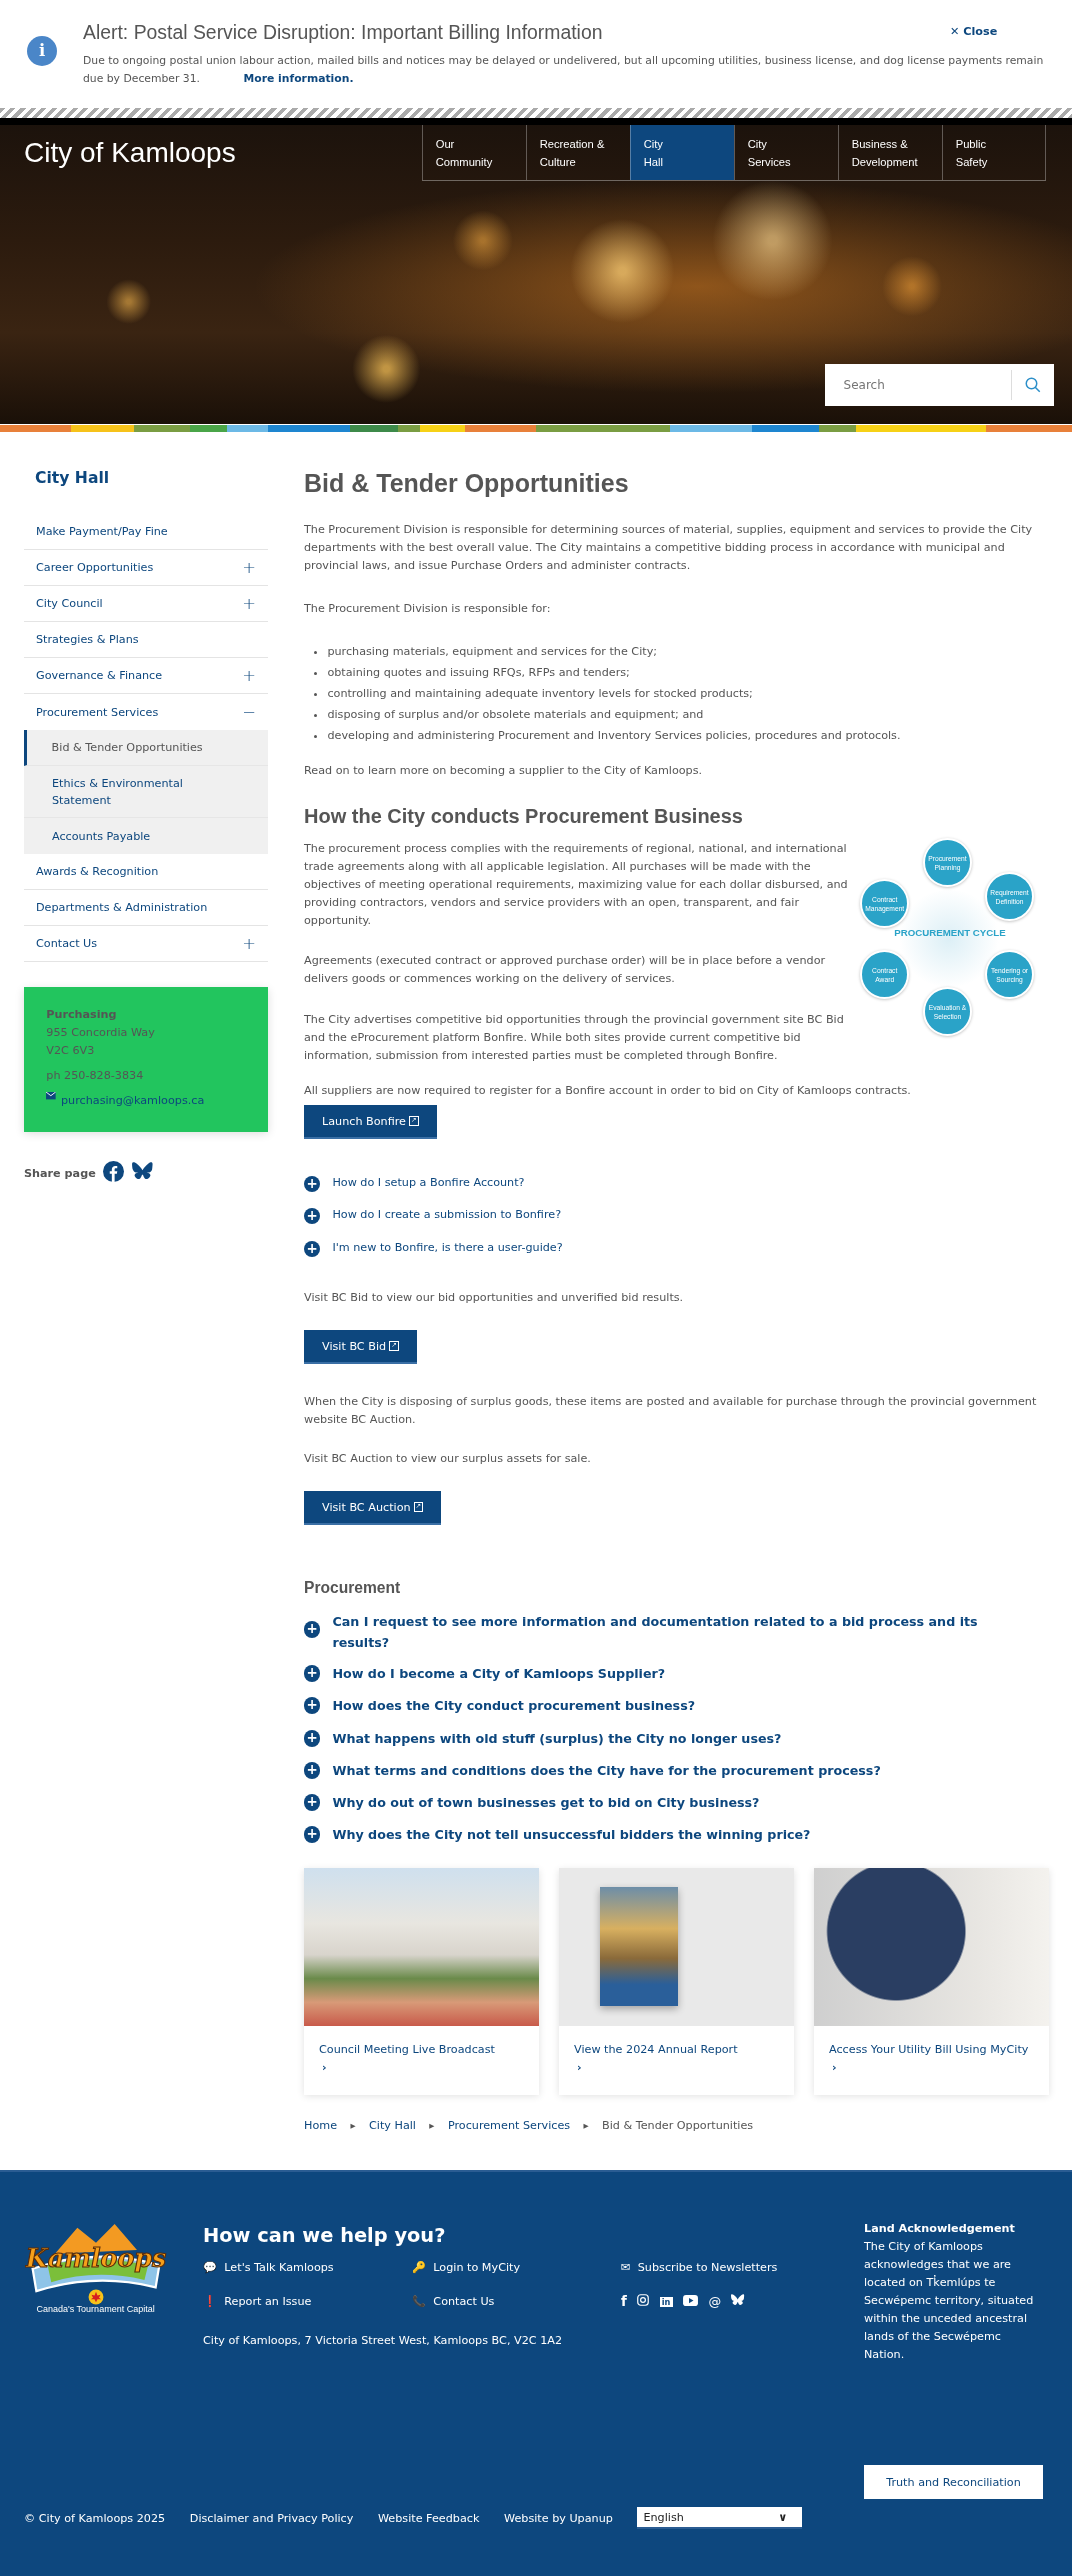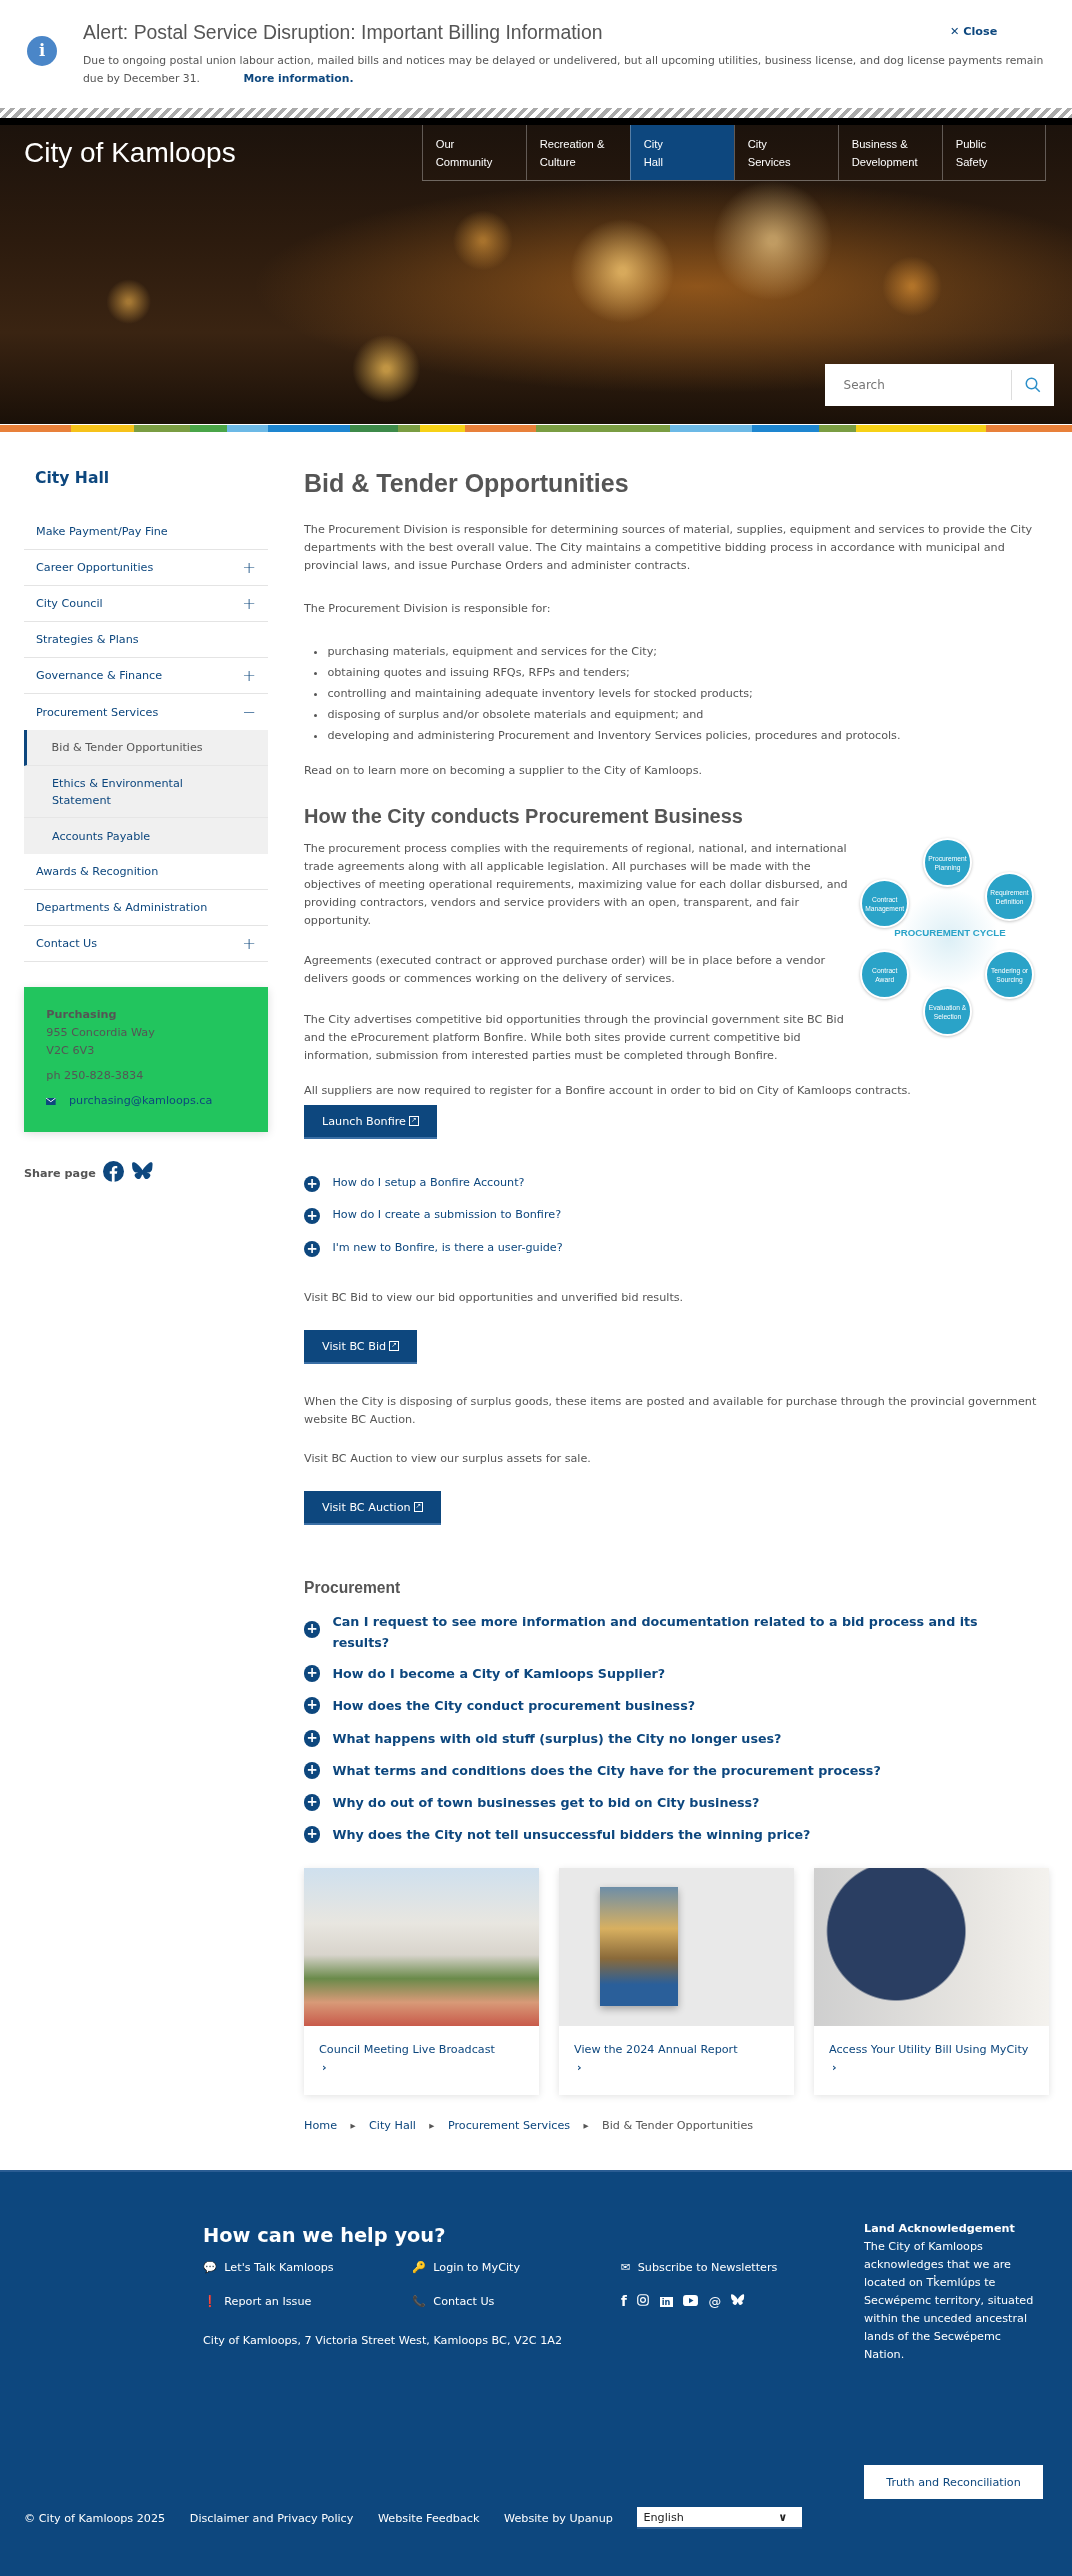--- a/index.html
+++ b/index.html
@@ -43,21 +43,21 @@
   .side-title { position: absolute; left: 35px; top: 469px; font-size: 15.6px; font-weight: bold; color: #0d477e; }
   .sidenav { position: absolute; left: 24px; top: 514px; width: 244px; }
   .sidenav .row { height: 36px; border-bottom: 0.7px solid #e4e4e4; display: flex; align-items: center; justify-content: space-between; padding: 0 12px 0 12px; font-size: 11.2px; color: #0d477e; }
   .sidenav .row .sign { font-size: 16.4px; color: #0d477e; font-weight: 300; }
   .sidenav .sub { background: #f0f0f0; }
   .sidenav .sub .row { padding-left: 28px; border-bottom: 0.7px solid #e6e6e6; color: #0d477e; }
   .sidenav .sub .row.current { border-left: 3.7px solid #0d477e; padding-left: 24.6px; color: #555; }
   .sidenav .sub .row.tall { height: 52px; line-height: 17px; }
   .contact-card { position: absolute; left: 24px; top: 987px; width: 244px; height: 145px; background: #22c55e; box-shadow: 0 2.2px 9px rgba(0,0,0,.14); padding: 18.6px 22.3px; font-size: 11.2px; line-height: 18px; color: #555; }
   .contact-card .name { font-weight: bold; }
-  .contact-card .email { color: #0d477e; margin-top: 7.4px; display: flex; align-items: center; gap: 13px; }
+  .contact-card .email { color: #0d477e; margin-top: 7.4px; display: flex; align-items: flex-start; gap: 5px; }
   .share { position: absolute; left: 24px; top: 1161px; display: flex; align-items: center; gap: 7.4px; font-weight: bold; font-size: 11.2px; color: #555; }
   h1.pg { position: absolute; left: 304px; top: 469px; font-size: 25px; font-weight: bold; color: #555; font-family: "Liberation Sans", sans-serif; }
   .p { position: absolute; left: 304px; font-size: 11.2px; line-height: 18px; color: #555; }
   .bullets { position: absolute; left: 317px; top: 641px; font-size: 11.2px; line-height: 21px; color: #555; }
   .bullets li { margin-left: 10.4px; }
   h2.sec { position: absolute; left: 304px; top: 805px; font-size: 20px; font-weight: bold; color: #555; font-family: "Liberation Sans", sans-serif; }
   .cycle { position: absolute; left: 849px; top: 838px; width: 197px; height: 201px; }
   .cycle .hub { position: absolute; left: 48px; top: 52px; width: 104px; height: 97px; border-radius: 50%; background: radial-gradient(circle, #dceff6, #fff 70%); }
   .cycle .hubtext { position: absolute; left: 45px; top: 88px; width: 112px; text-align: center; font-size: 9.7px; font-weight: bold; color: #2aa3c8; line-height: 13.4px; font-family: "Liberation Sans", sans-serif; }
   .cycle .node { position: absolute; width: 49px; height: 49px; border-radius: 50%; background: #2aa3c8; border: 2.2px solid #fff; box-shadow: 0 0.7px 3px rgba(0,0,0,.25); color: #fff; font-size: 6.7px; text-align: center; display: flex; align-items: center; justify-content: center; line-height: 9px; padding: 3px; font-family: "Liberation Sans", sans-serif; }
@@ -334,20 +334,33 @@
   <a>Home</a>
   <span class="sep">▶</span>
   <a>City Hall</a>
   <span class="sep">▶</span>
   <a>Procurement Services</a>
   <span class="sep">▶</span>
   <span class="cur">Bid &amp; Tender Opportunities</span>
 </nav>
 
 <footer class="footer">
+  <a class="logo">
+    <div class="badge">
+      <svg width="142" height="82" viewBox="0 0 190 110">
+        <path d="M40 40 L70 5 L95 25 L120 0 L150 35 Z" fill="#f39a22"></path>
+        <path d="M10 60 Q95 30 180 55 L175 85 Q95 65 15 90 Z" fill="#8ec4e8" stroke="#fff" stroke-width="3"></path>
+        <path d="M30 55 Q95 40 165 55 L160 75 Q95 60 35 78 Z" fill="#7bbf3a"></path>
+        <text x="95" y="58" text-anchor="middle" font-size="34" font-weight="bold" fill="#f6a01a" stroke="#5a2c0a" stroke-width="1.5" font-family="DejaVu Serif, serif" font-style="italic">Kamloops</text>
+        <circle cx="95" cy="98" r="10" fill="#f6c21a"></circle>
+        <path d="M95 91 l2 5 4-1-2 4 3 2h-5l-2 4-2-4h-5l3-2-2-4 4 1z" fill="#d62020"></path>
+      </svg>
+    </div>
+    <div class="cap">Canada's Tournament Capital</div>
+  </a>
   <div class="help-title">How can we help you?</div>
   <div class="help">
     <a class="it">
         <span>💬</span>
         <span>Let's Talk Kamloops</span>
       </a>
     <a class="it">
         <span>🔑</span>
         <span>Login to MyCity</span>
       </a>

